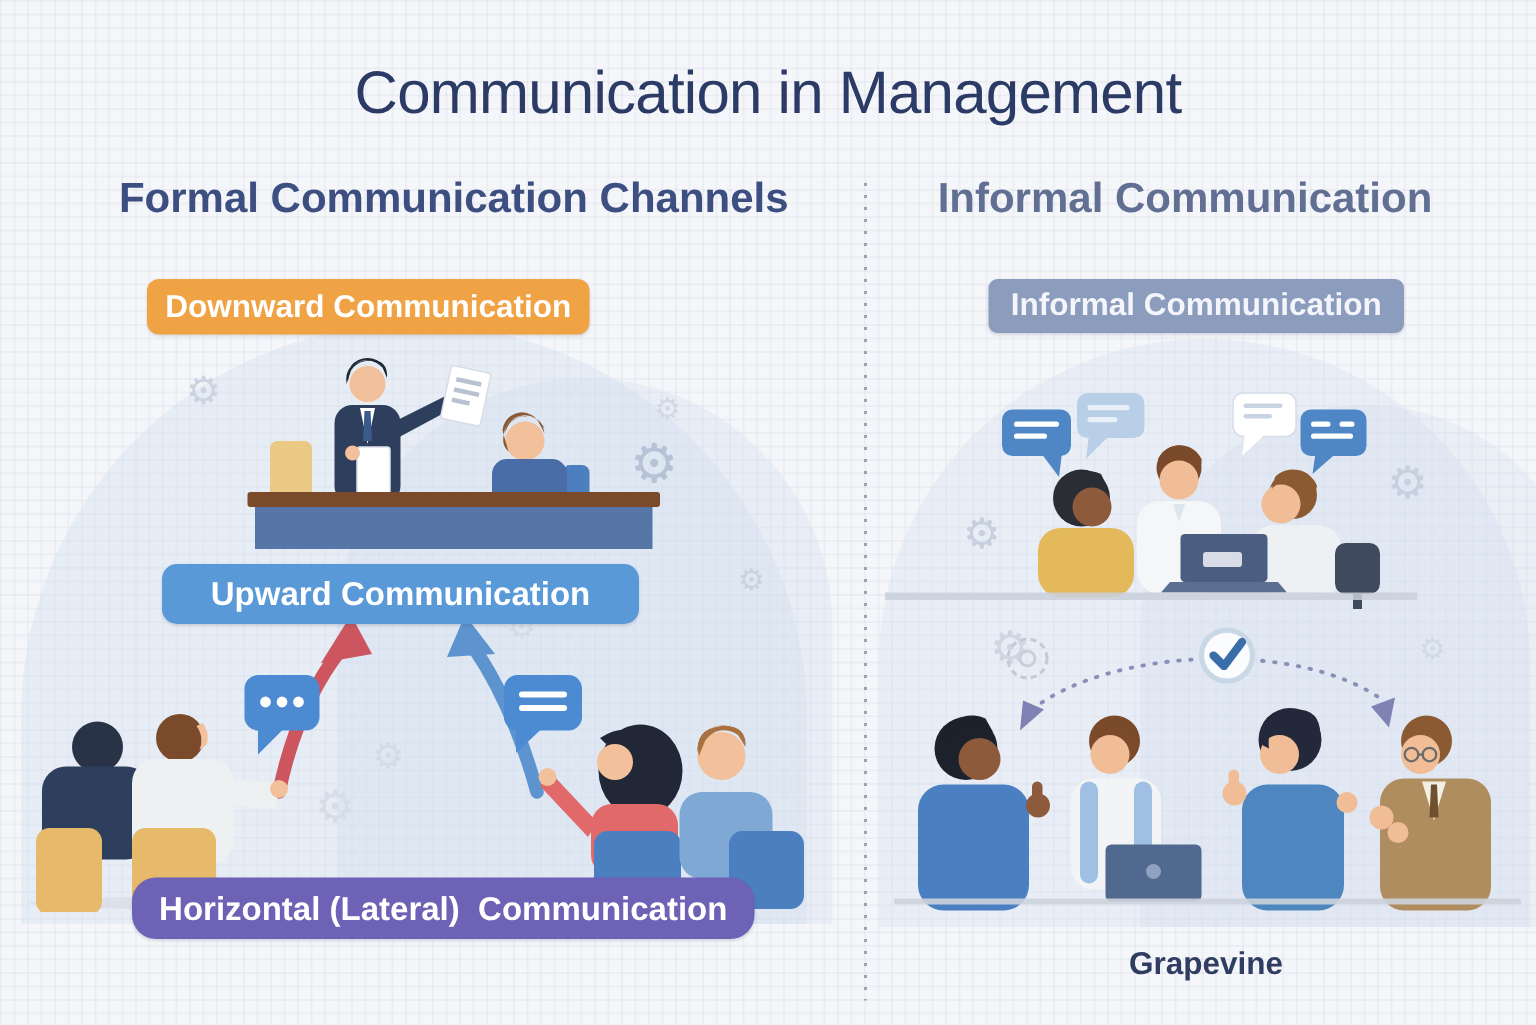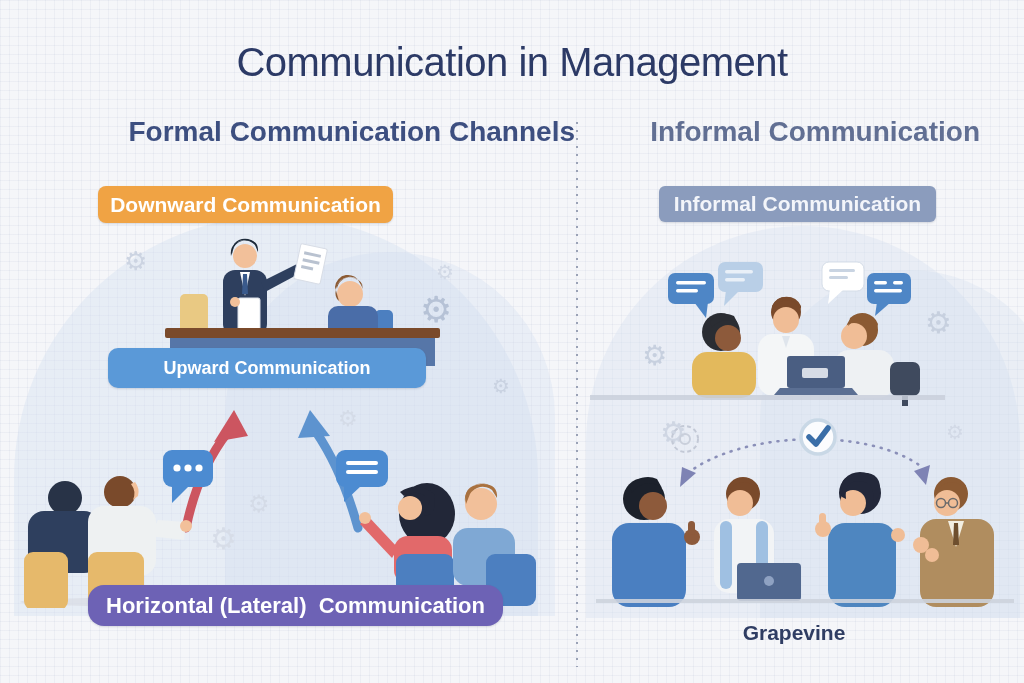--- a/index.html
+++ b/index.html
@@ -17,42 +17,42 @@
   #left-arch-2{left:225px;top:252px;width:330px;height:364px;border-radius:165px 165px 0 0;background:rgba(205,220,238,0.30);}
   #right-arch-1{left:586px;top:226px;width:434px;height:392px;border-radius:217px 217px 0 0;background:rgba(214,226,241,0.40);}
   #right-arch-2{left:760px;top:270px;width:300px;height:348px;border-radius:150px 150px 0 0;background:rgba(206,220,238,0.28);}
 
   .gear{position:absolute;font-family:"DejaVu Sans",sans-serif;line-height:1;user-select:none;pointer-events:none;}
 
   #page-title{
     position:absolute;left:0;top:40px;width:1024px;text-align:center;margin:0;
     font-size:40px;font-weight:normal;letter-spacing:-0.5px;color:#2c3a66;
   }
-  .section-header{position:absolute;margin:0;text-align:right;font-weight:bold;}
+  .section-header{position:absolute;margin:0;text-align:center;font-weight:bold;}
   #left-header{left:30px;top:116px;width:545px;font-size:28px;color:#3d4f80;}
   #right-header{left:600px;top:116px;width:380px;font-size:28px;color:#616f93;}
 
   #divider{
     position:absolute;left:576px;top:122px;width:2px;height:545px;
     background:repeating-linear-gradient(to bottom,#9aa2b6 0 2px,transparent 2px 8px);
   }
 
   .banner{
     position:absolute;display:flex;align-items:center;justify-content:center;
     color:#ffffff;font-weight:bold;white-space:pre;
     box-shadow:0 1px 2px rgba(60,70,100,0.18);
   }
   #downward-banner{left:98px;top:186px;width:295px;height:37px;border-radius:8px;background:#f0a344;font-size:21px;}
-  #upward-banner{left:108px;top:348px;width:318px;height:40px;border-radius:10px;background:#5a99d8;font-size:18px;z-index:6;}
+  #upward-banner{left:108px;top:376px;width:318px;height:40px;border-radius:10px;background:#5a99d8;font-size:22px;z-index:6;}
   #horizontal-banner{left:88px;top:585px;width:415px;height:41px;border-radius:16px;background:#6d62b5;font-size:22px;z-index:6;}
   #informal-banner{left:659px;top:186px;width:277px;height:36px;border-radius:6px;background:#8b9cbd;font-size:21px;color:#f3f5fa;}
 
   .scene{position:absolute;}
   #grapevine-caption{
-    position:absolute;left:690px;top:617px;width:200px;text-align:center;margin:4px;
+    position:absolute;left:690px;top:617px;width:200px;text-align:center;margin:14px;
     font-size:21px;font-weight:bold;color:#2f3d63;
   }
 </style>
 </head>
 <body>
 
 <div id="canvas">
 
   <div class="arch" id="left-arch-1"></div>
   <div class="arch" id="left-arch-2"></div>

